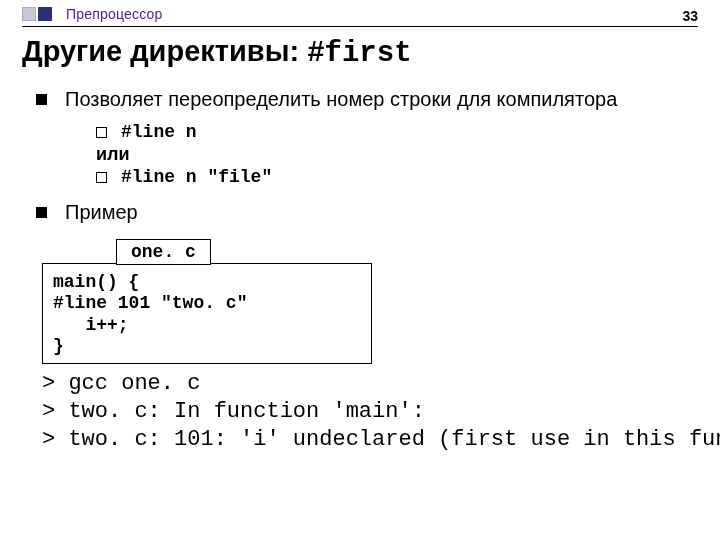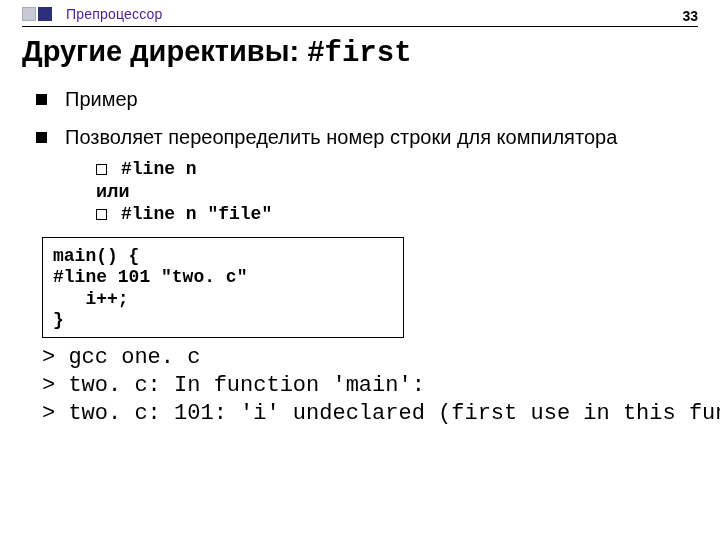--- a/index.html
+++ b/index.html
@@ -116,21 +116,21 @@
     position: relative;
     top: 1px;
     background: #fff;
     font-family: "Courier New", monospace;
     font-weight: bold;
     font-size: 18px;
     z-index: 2;
   }
   .codebox {
     border: 1px solid #000;
-    width: 362px;
+    width: 330px;
     padding: 8px 10px 6px 10px;
     font-family: "Courier New", monospace;
     font-weight: bold;
     font-size: 18px;
     line-height: 1.18;
     white-space: pre;
     margin-top: -1px;
   }
   .terminal {
     margin-top: 6px;
@@ -152,47 +152,48 @@
 </div>
 <div class="pagenum">33</div>
 
 <hr class="rule">
 
 <h1>
   <span>Другие директивы: </span><span class="mono">#first</span>
 </h1>
 
 <div class="content">
-
-  <div class="lvl1">
-    <div class="lvl1-head">
-      <div class="bullet"></div>
-      <div class="lvl1-text">Пример</div>
-    </div>
-  </div>
 
   <div class="lvl1">
     <div class="lvl1-head">
       <div class="bullet"></div>
       <div class="lvl1-text">Позволяет переопределить номер строки для компилятора</div>
     </div>
     <div class="lvl2">
       <div class="lvl2-row">
         <div class="hollow"></div>
         <div class="mono">#line n</div>
       </div>
       <div class="or-label">или</div>
       <div class="lvl2-row">
         <div class="hollow"></div>
         <div class="mono">#line n "file"</div>
       </div>
     </div>
   </div>
 
+  <div class="lvl1">
+    <div class="lvl1-head">
+      <div class="bullet"></div>
+      <div class="lvl1-text">Пример</div>
+    </div>
+  </div>
+
   <div class="example-wrap">
+    <div class="tab">one. c</div>
     <div class="codebox">main() {
 #line 101 "two. c"
    i++;
 }</div>
     <div class="terminal">&gt; gcc one. c
 &gt; two. c: In function 'main':
 &gt; two. c: 101: 'i' undeclared (first use in this function)</div>
   </div>
 
 </div>

